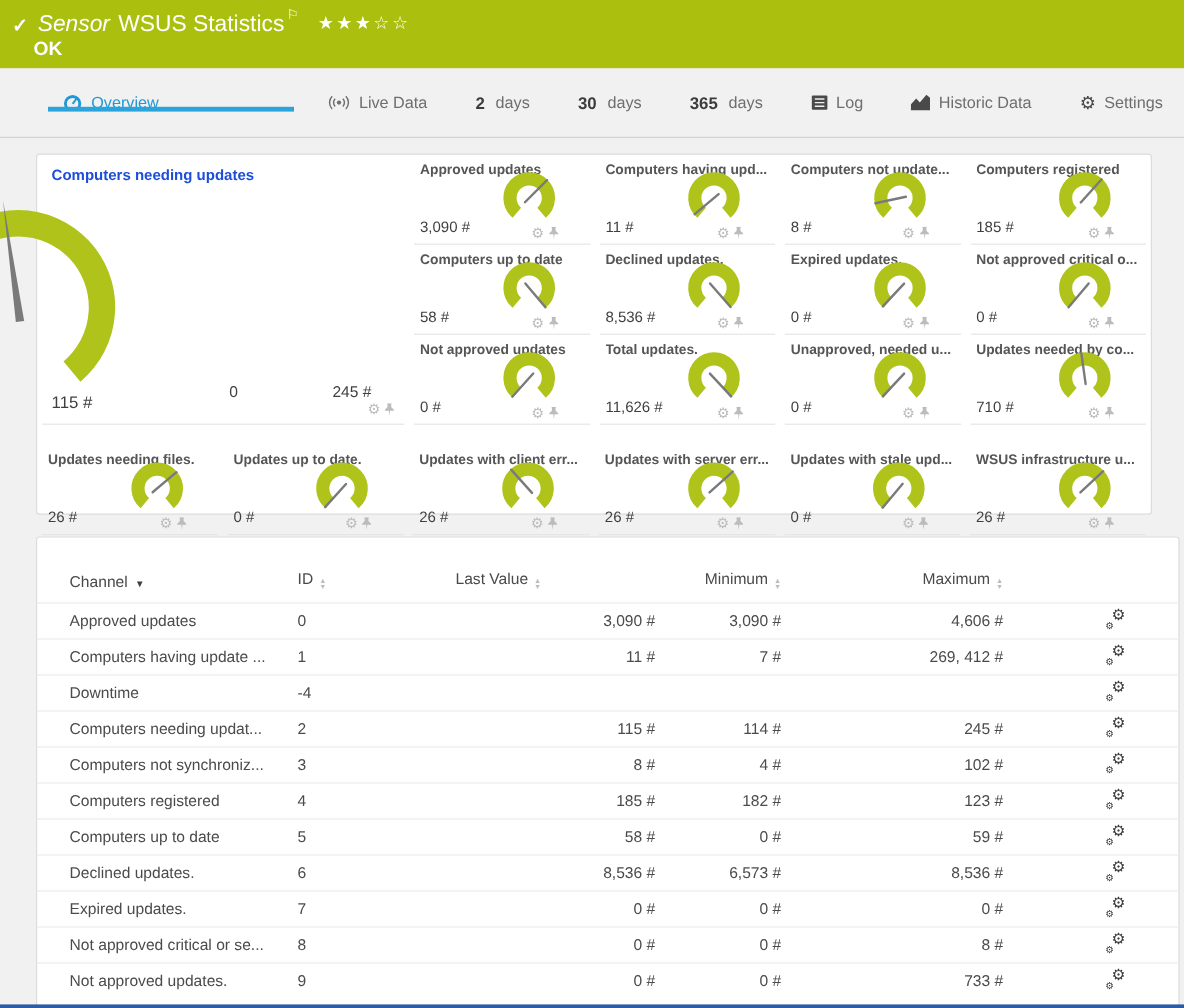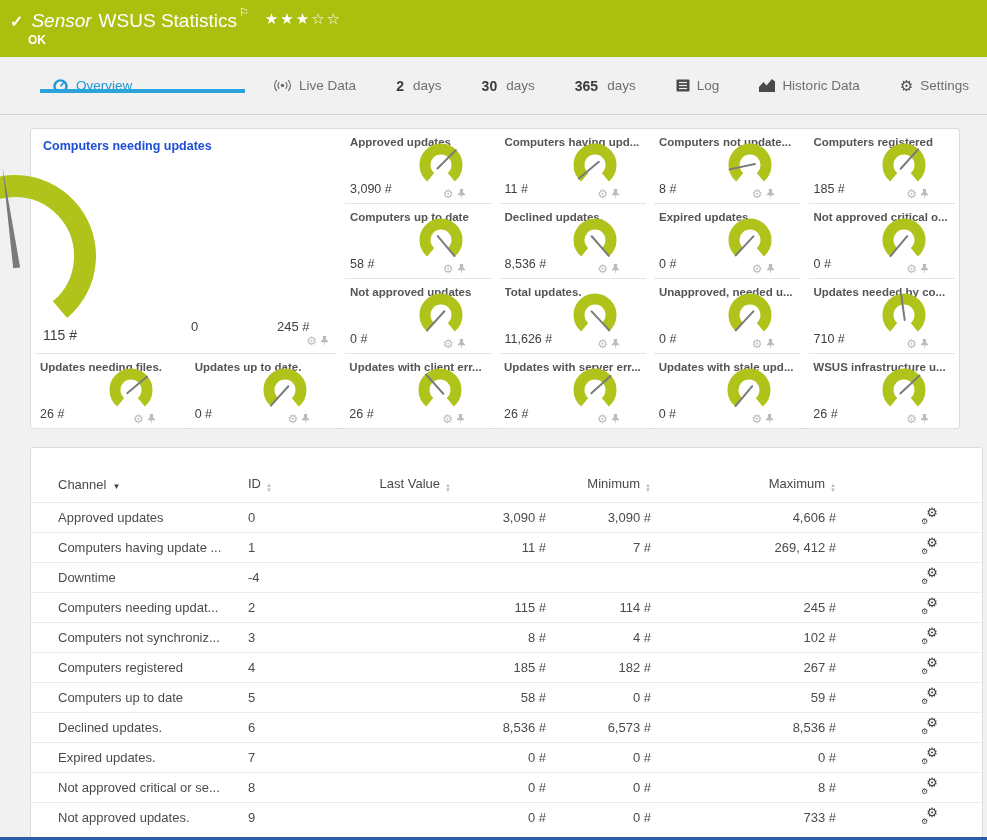--- a/index.html
+++ b/index.html
@@ -8,21 +8,21 @@
 
   
   .top-header { position:absolute; left:0; top:0; width:987px; height:57px;
     background:#abbf0e; color:#fff; }
   .title-line { position:absolute; left:10px; top:9px; display:flex; align-items:flex-start; }
   .check { font-size:16px; font-weight:bold; margin:3px 8px 0 0; }
   .sensor-word { font-style:italic; font-size:19px; margin-right:7px; margin-top:1px; }
   .sensor-title { font-size:19px; margin-top:1px; }
   .flag-sup { font-size:11px; vertical-align:top; margin-left:2px; position:relative; top:-4px; }
   .stars { font-size:15px; letter-spacing:2px; margin-left:16px; margin-top:1px; }
-  .status-ok { position:absolute; left:28px; top:33px; font-size:12px; font-weight:bold; }
+  .status-ok { position:absolute; left:28px; top:33px; font-size:16px; font-weight:bold; }
 
   
   .tabbar { position:absolute; left:0; top:57px; width:987px; height:58px;
     background:#f1f1f1; border-bottom:1px solid #d2d2d2;
     display:flex; align-items:center; justify-content:space-between;
     padding:0 6px 0 40px; }
   .tab { display:flex; align-items:center; gap:7px; padding:0 12px; cursor:pointer;
     color:#6e6e6e; font-size:13.5px; position:relative; }
   .tab .num { font-weight:bold; color:#3c3c3c; margin-right:2px; font-size:14px; }
   .tab.active { color:#2198d5; min-width:205px; }
@@ -44,21 +44,21 @@
   .main-scale-min { position:absolute; left:156px; top:190px; font-size:13px; color:#3f3f3f; }
   .main-scale-max { position:absolute; left:242px; top:190px; font-size:13px; color:#3f3f3f; }
   .main-value { position:absolute; left:8px; top:198px; font-size:14px; color:#3f3f3f; }
   .card-icons { position:absolute; display:flex; align-items:center; gap:3px; color:#bcbcbc; }
   #main-gauge-card .card-icons { right:8px; bottom:6px; }
   .mini-ic { font-size:12px; line-height:12px; cursor:pointer; }
 
   
   #small-gauges { position:absolute; left:310px; top:0; width:618px; height:225px;
     display:grid; grid-template-columns:repeat(4,1fr); grid-template-rows:repeat(3,75px); }
-  #bottom-gauges { position:absolute; left:0; top:225px; width:928px; height:75px;
+  #bottom-gauges { position:absolute; left:0; top:242px; width:928px; height:75px;
     display:grid; grid-template-columns:repeat(6,1fr); }
   .gcard { position:relative; margin:0 4px; border-bottom:1px solid #e5e5e5; cursor:pointer; }
   .gtitle { position:absolute; left:5px; top:7px; right:2px; font-size:11.5px; font-weight:bold;
     color:#555; white-space:nowrap; overflow:hidden; }
   .gsvg { position:absolute; right:24px; top:12px; }
   .gvalue { position:absolute; left:5px; bottom:7px; font-size:12.5px; color:#3f3f3f; }
   .gcard .card-icons { right:26px; bottom:3px; }
 
   
   #table-panel { padding-top:18px; }
@@ -485,21 +485,21 @@
         <div class="c-last">8 #</div>
         <div class="c-min">4 #</div>
         <div class="c-max">102 #</div>
         <div class="c-gear"><span class="chgear"><span class="g1">⚙</span><span class="g2">⚙</span></span></div>
       </div>
       <div class="trow">
         <div class="c-channel">Computers registered</div>
         <div class="c-id">4</div>
         <div class="c-last">185 #</div>
         <div class="c-min">182 #</div>
-        <div class="c-max">267 #</div>
+        <div class="c-max">123 #</div>
         <div class="c-gear"><span class="chgear"><span class="g1">⚙</span><span class="g2">⚙</span></span></div>
       </div>
       <div class="trow">
         <div class="c-channel">Computers up to date</div>
         <div class="c-id">5</div>
         <div class="c-last">58 #</div>
         <div class="c-min">0 #</div>
         <div class="c-max">59 #</div>
         <div class="c-gear"><span class="chgear"><span class="g1">⚙</span><span class="g2">⚙</span></span></div>
       </div>

